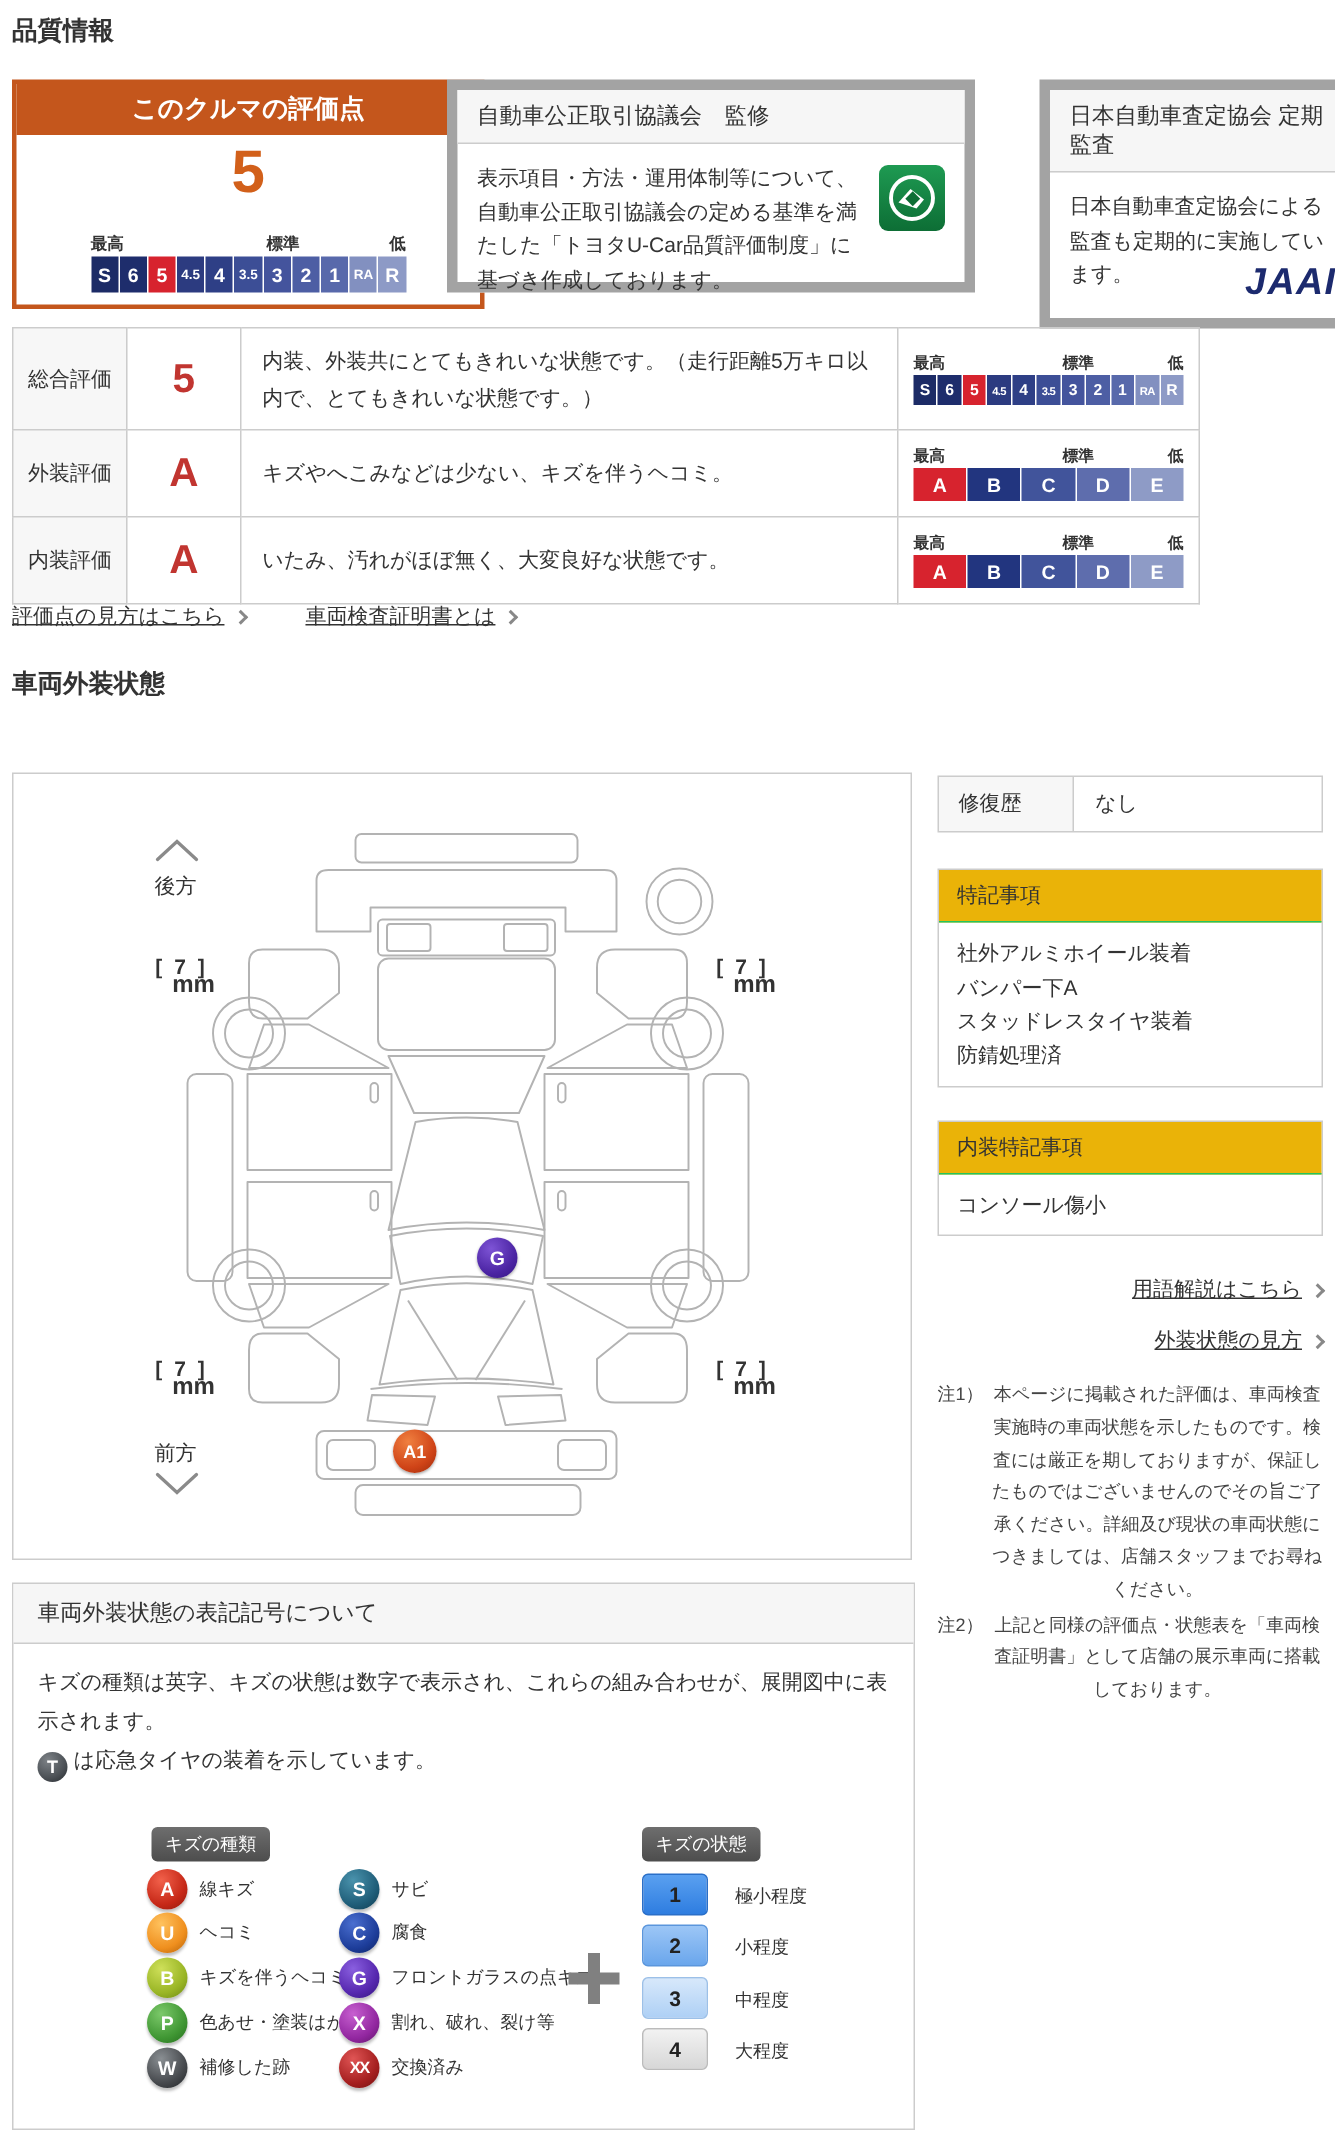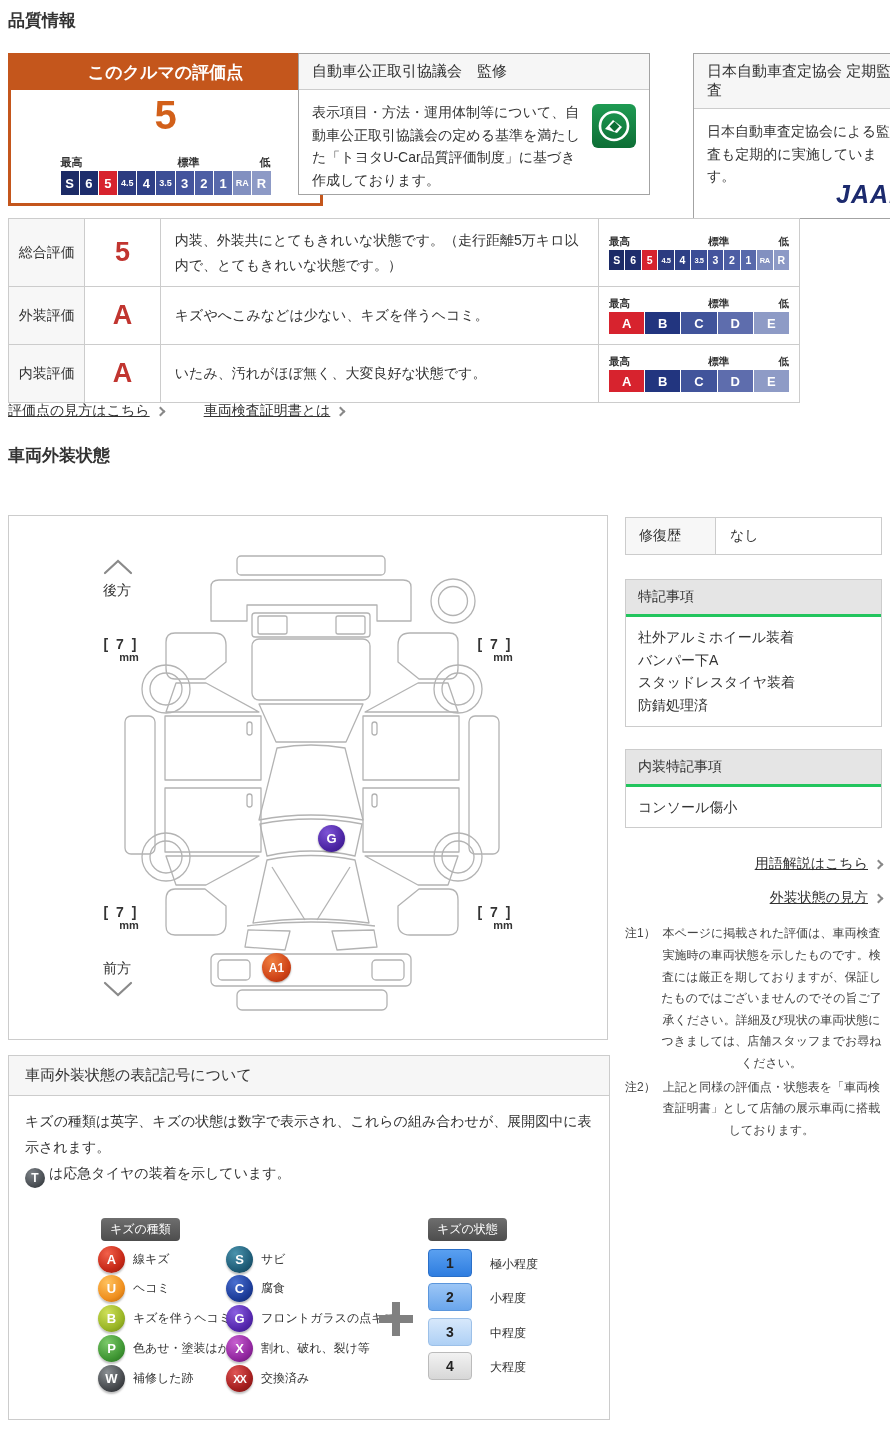--- a/index.html
+++ b/index.html
@@ -25,21 +25,21 @@
   .sc { flex:1 1 0; height:24px; display:flex; align-items:center; justify-content:center;
     color:#fff; font-weight:bold; font-size:13px; }
   .sc.small { font-size:9px; }
   .c0{background:#1c2b66}.c1{background:#1e2d6c}.c2{background:#2c3b80}.c3{background:#2e3f86}
   .c4{background:#3c4e96}.c5{background:#44549d}.c6{background:#4d5ea4}.c7{background:#5869ab}
   .c8{background:#8290c0}.c9{background:#8d9ac6}
   .sel{ background:#d7232e !important; }
   .lb{background:#22357f}.lc{background:#41549b}.ld{background:#5e6dad}.le{background:#8e9bc6}
 
   
-  .info-box { position:absolute; top:53px; border:1px solid #a3a3a3; background:#fff; }
+  .info-box { position:absolute; top:53px; border:7px solid #a3a3a3; background:#fff; }
   .info-box .hd { background:#f6f6f6; border-bottom:1px solid #ccc; padding:8px 13px;
     font-size:15px; color:#333; }
   .info-box .bd { padding:11px 13px; font-size:14px; line-height:1.62; color:#333; }
   .box-supervise { left:298px; width:352px; height:142px; }
   .box-jaai { left:665px; width:217px; height:166px;margin-left:28px; }
   .gicon { float:right; margin:3px 0 6px 9px; width:44px; height:44px; }
   .jaai-logo { position:absolute; right:12px; bottom:9px; font-size:25px; font-weight:bold;
     font-style:italic; color:#1c2a6e; letter-spacing:1px; }
 
   
@@ -63,37 +63,37 @@
     border-right:2px solid #888; transform:rotate(45deg); margin-left:7px; }
   .intro { position:absolute; left:8px; top:479px; font-size:14px; color:#333; }
 
   
   .diagram-box { position:absolute; left:8px; top:515px; width:600px; height:525px;
     border:1px solid #ccc; background:#fff; }
   .diagram-box svg { position:absolute; left:0; top:0; }
   .dlabel { position:absolute; font-size:14px; color:#333; }
   .tread { position:absolute; width:52px; text-align:center; color:#333; }
   .tread .tv { font-size:14px; font-weight:bold; letter-spacing:2px; }
-  .tread .tu { font-size:11px; font-weight:bold; margin-left:16px; line-height:10px; }
+  .tread .tu { font-size:16px; font-weight:bold; margin-left:16px; line-height:10px; }
   .marker { position:absolute; border-radius:50%; color:#fff; font-weight:bold;
     display:flex; align-items:center; justify-content:center; cursor:pointer;
     box-shadow:0 1px 2px rgba(0,0,0,.35); }
   .marker.g { width:27px; height:27px; font-size:13px;
     background:radial-gradient(circle at 35% 28%, #7e54d6, #4b24a3 62%, #331480); }
   .marker.a1 { width:29px; height:29px; font-size:12px;
     background:radial-gradient(circle at 35% 28%, #f08040, #cf4317 62%, #9a2b0c); }
 
   
   .sidebar { position:absolute; left:625px; top:517px; width:257px; }
   .repair { display:flex; border:1px solid #ccc; height:38px; }
   .repair .rl { width:90px; background:#f7f7f7; border-right:1px solid #ccc;
     display:flex; align-items:center; padding-left:13px; font-size:14px; }
   .repair .rv { flex:1; display:flex; align-items:center; padding-left:14px; font-size:14px; }
   .side-box { border:1px solid #ccc; margin-top:24px; }
-  .side-box .hd { background:#e5e5e5; border-bottom:3px solid #22c55e; padding:8px 12px; font-size:14px; }
+  .side-box .hd { background:#eab308; border-bottom:1px solid #22c55e; padding:8px 12px; font-size:14px; }
   .side-box .bd { padding:9px 12px; font-size:14px; line-height:1.62; }
   .side-links { margin-top:27px; text-align:right; font-size:14px; }
   .side-links div { margin-bottom:16px; }
   .notes { margin-top:12px; font-size:12px; color:#444; }
   .note { display:flex; margin-bottom:2px; }
   .note .nlab { flex:0 0 36px; line-height:1.8; }
   .note .ntxt { flex:1; line-height:1.8;text-align:center; }
 
   
   .legend-box { position:absolute; left:8px; top:1055px; width:602px; height:365px;

